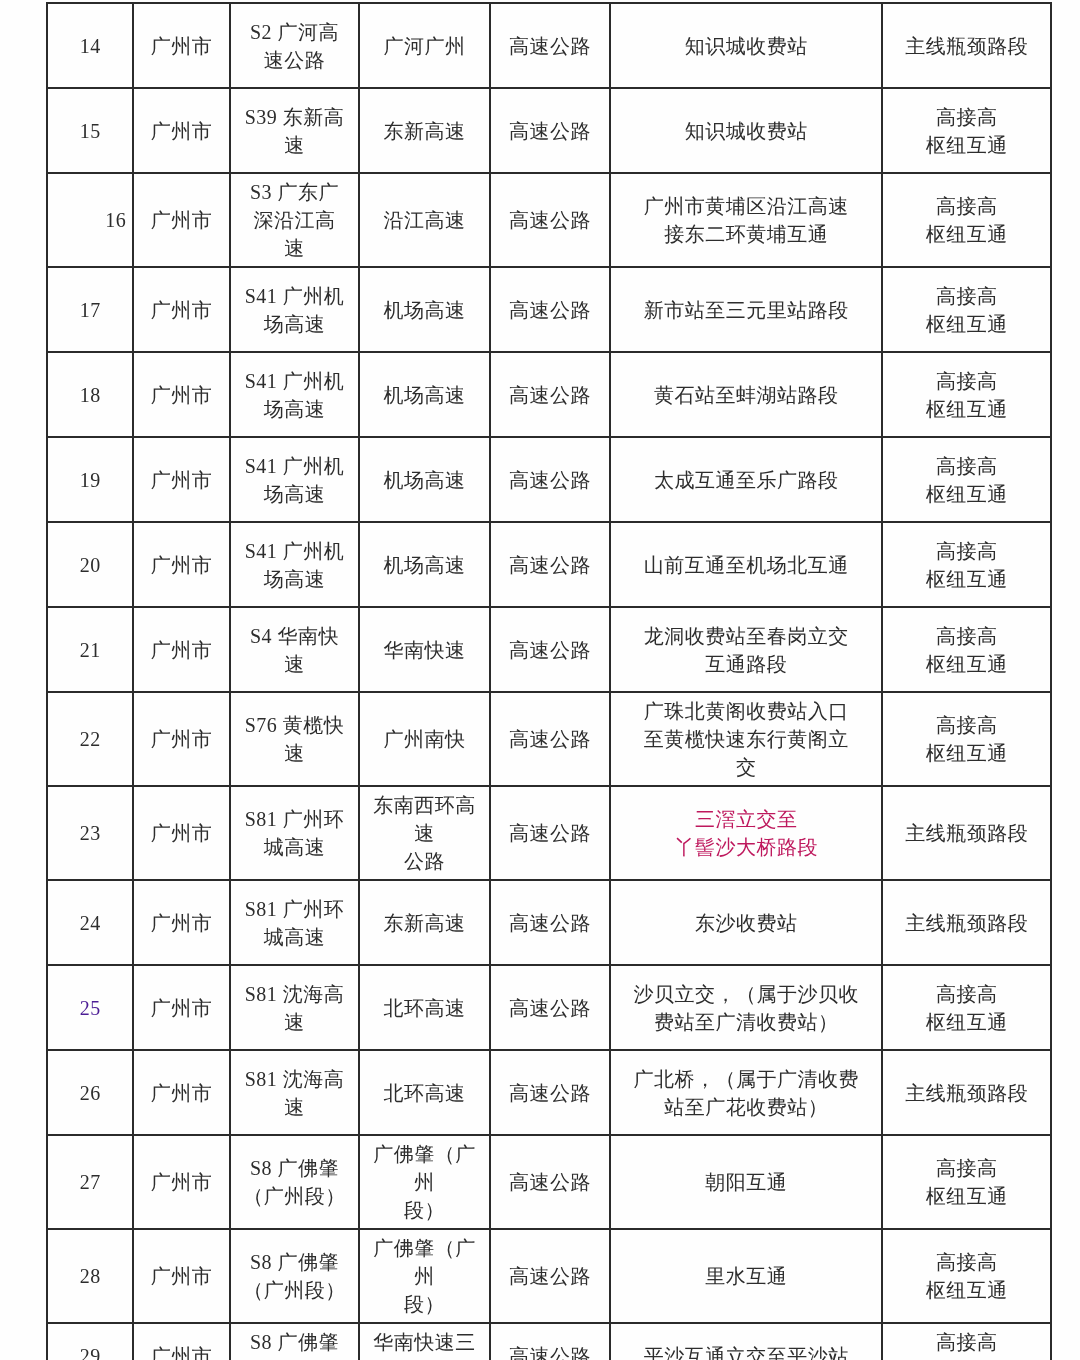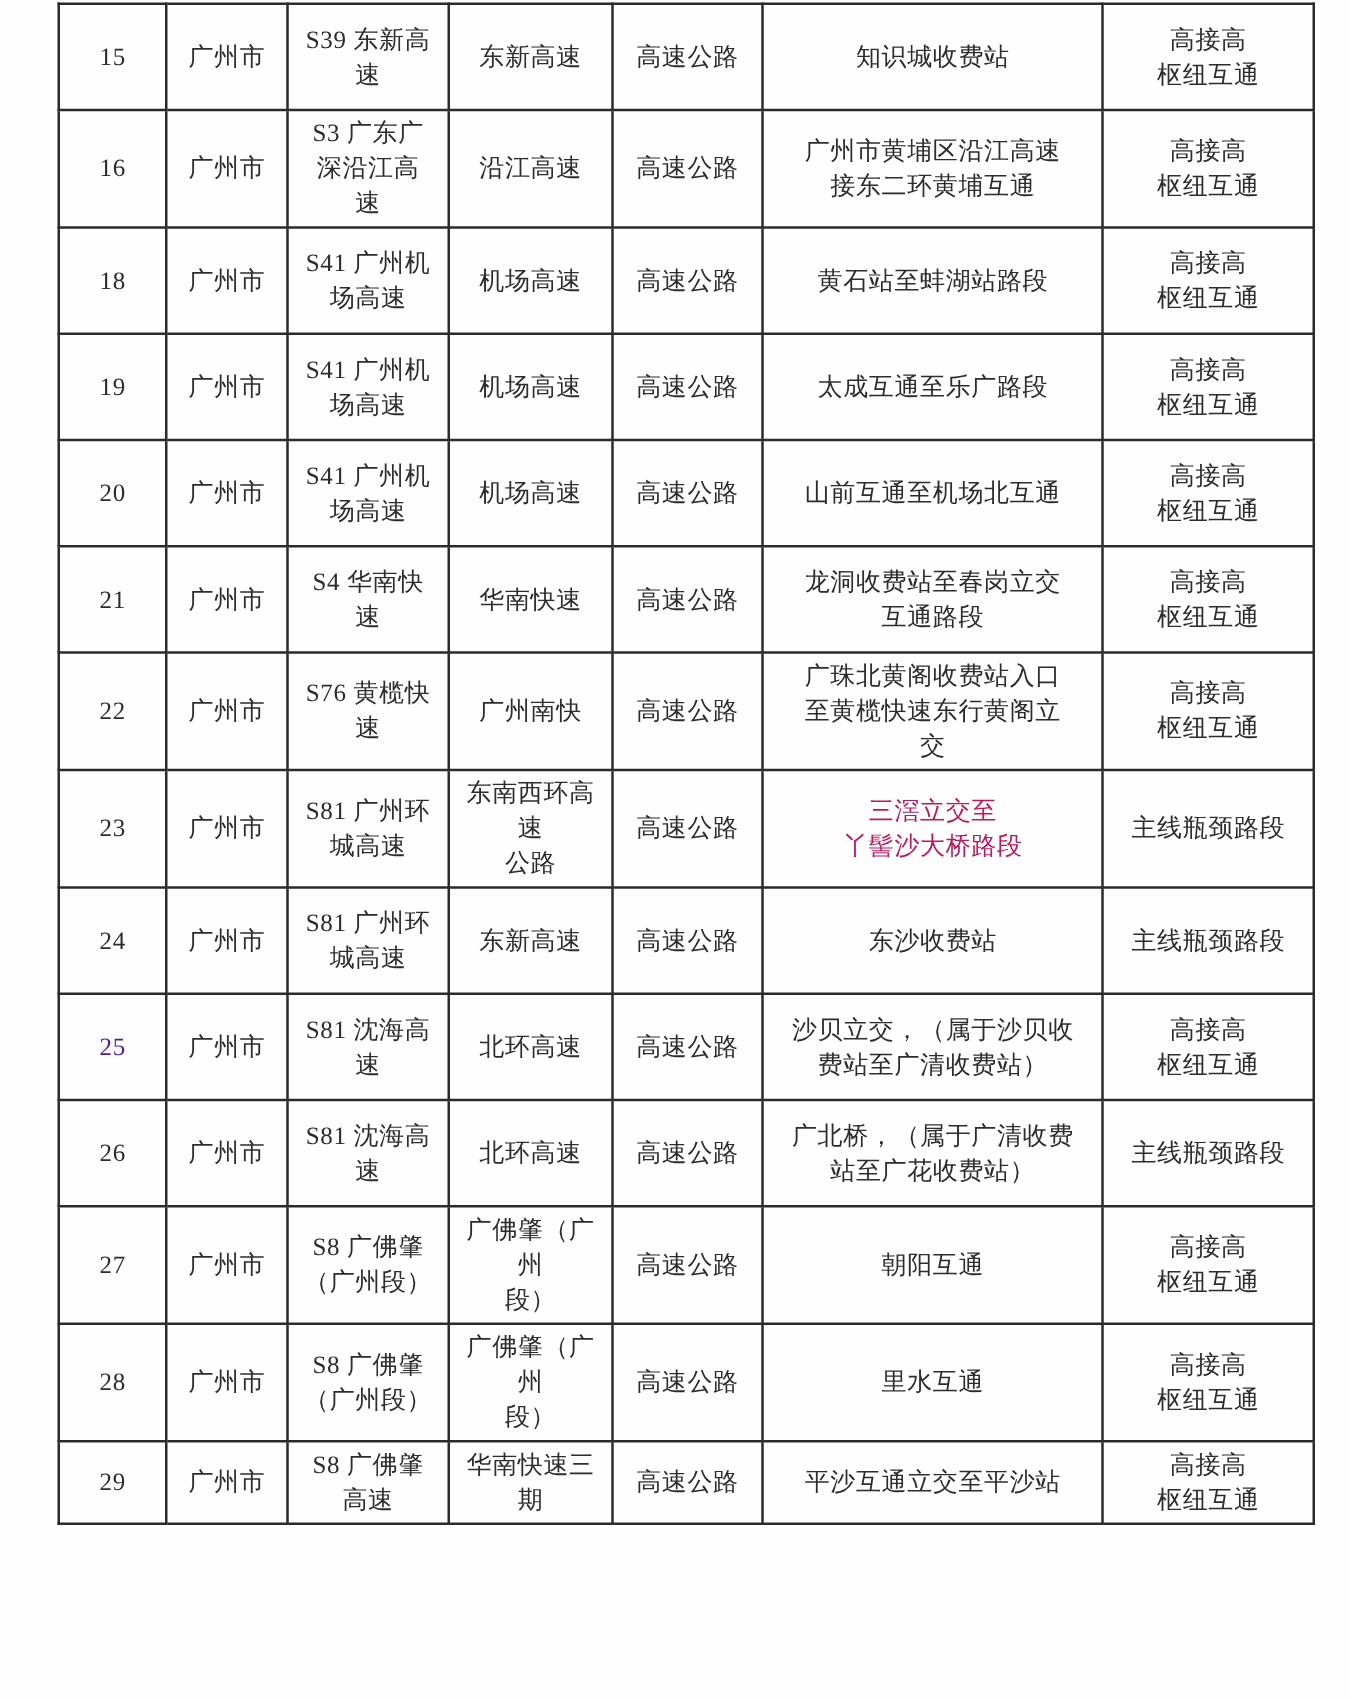--- a/index.html
+++ b/index.html
@@ -54,40 +54,61 @@
       <col class="c-num">
       <col class="c-city">
       <col class="c-route">
       <col class="c-short">
       <col class="c-type">
       <col class="c-loc">
       <col class="c-cong">
     </colgroup>
     <tbody>
         <tr>
+          <td style="border-color: rgb(43, 43, 43); color: rgb(45, 45, 45);">14</td>
+          <td style="border-color: rgb(43, 43, 43); color: rgb(45, 45, 45);">广州市</td>
+          <td style="border-color: rgb(43, 43, 43); color: rgb(45, 45, 45);">S2 广河高
+速公路</td>
+          <td style="border-color: rgb(43, 43, 43); color: rgb(45, 45, 45);">广河广州</td>
+          <td style="border-color: rgb(43, 43, 43); color: rgb(45, 45, 45);">高速公路</td>
+          <td style="border-color: rgb(43, 43, 43); color: rgb(45, 45, 45);">知识城收费站</td>
+          <td style="border-color: rgb(43, 43, 43); color: rgb(45, 45, 45);">主线瓶颈路段</td>
+        </tr>
+        <tr>
           <td style="border-color: rgb(43, 43, 43); color: rgb(45, 45, 45);">15</td>
           <td style="border-color: rgb(43, 43, 43); color: rgb(45, 45, 45);">广州市</td>
           <td style="border-color: rgb(43, 43, 43); color: rgb(45, 45, 45);">S39 东新高
 速</td>
           <td style="border-color: rgb(43, 43, 43); color: rgb(45, 45, 45);">东新高速</td>
           <td style="border-color: rgb(43, 43, 43); color: rgb(45, 45, 45);">高速公路</td>
           <td style="border-color: rgb(43, 43, 43); color: rgb(45, 45, 45);">知识城收费站</td>
           <td style="border-color: rgb(43, 43, 43); color: rgb(45, 45, 45);">高接高
 枢纽互通</td>
         </tr>
         <tr>
-          <td style="border-color: rgb(43, 43, 43); color: rgb(45, 45, 45);">16</td>
+          <td style="border-color: rgb(43, 43, 43); color: rgb(45, 45, 45); text-align: right;">16</td>
           <td style="border-color: rgb(43, 43, 43); color: rgb(45, 45, 45);">广州市</td>
           <td style="border-color: rgb(43, 43, 43); color: rgb(45, 45, 45);">S3 广东广
 深沿江高
 速</td>
           <td style="border-color: rgb(43, 43, 43); color: rgb(45, 45, 45);">沿江高速</td>
           <td style="border-color: rgb(43, 43, 43); color: rgb(45, 45, 45);">高速公路</td>
           <td style="border-color: rgb(43, 43, 43); color: rgb(45, 45, 45);">广州市黄埔区沿江高速
 接东二环黄埔互通</td>
+          <td style="border-color: rgb(43, 43, 43); color: rgb(45, 45, 45);">高接高
+枢纽互通</td>
+        </tr>
+        <tr>
+          <td style="border-color: rgb(43, 43, 43); color: rgb(45, 45, 45);">17</td>
+          <td style="border-color: rgb(43, 43, 43); color: rgb(45, 45, 45);">广州市</td>
+          <td style="border-color: rgb(43, 43, 43); color: rgb(45, 45, 45);">S41 广州机
+场高速</td>
+          <td style="border-color: rgb(43, 43, 43); color: rgb(45, 45, 45);">机场高速</td>
+          <td style="border-color: rgb(43, 43, 43); color: rgb(45, 45, 45);">高速公路</td>
+          <td style="border-color: rgb(43, 43, 43); color: rgb(45, 45, 45);">新市站至三元里站路段</td>
           <td style="border-color: rgb(43, 43, 43); color: rgb(45, 45, 45);">高接高
 枢纽互通</td>
         </tr>
         <tr>
           <td style="border-color: rgb(43, 43, 43); color: rgb(45, 45, 45);">18</td>
           <td style="border-color: rgb(43, 43, 43); color: rgb(45, 45, 45);">广州市</td>
           <td style="border-color: rgb(43, 43, 43); color: rgb(45, 45, 45);">S41 广州机
 场高速</td>
           <td style="border-color: rgb(43, 43, 43); color: rgb(45, 45, 45);">机场高速</td>
           <td style="border-color: rgb(43, 43, 43); color: rgb(45, 45, 45);">高速公路</td>

